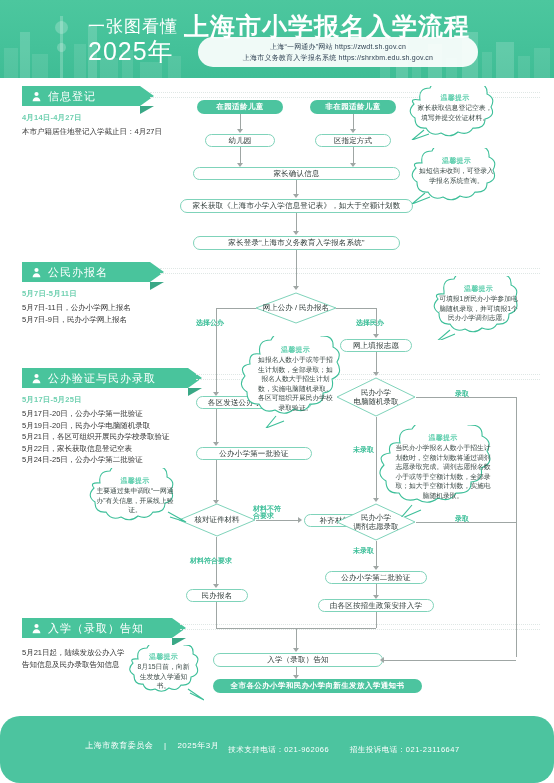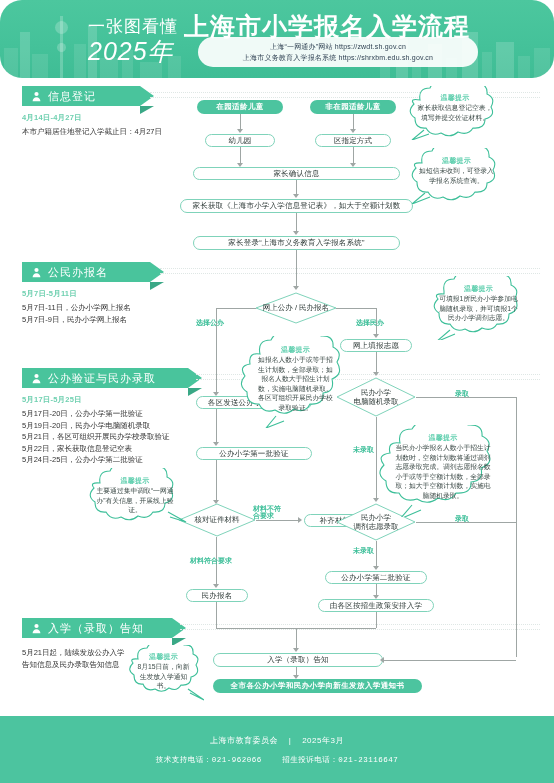--- a/index.html
+++ b/index.html
@@ -9,37 +9,36 @@
     font-family:"Liberation Sans","DejaVu Sans",sans-serif;
     overflow:hidden;
   }
   .page{position:relative;width:554px;height:783px;background:#fff;}
 
   
   .header{
     position:absolute;left:0;top:0;width:554px;height:78px;
     background:linear-gradient(180deg,#4cc79e 0%,#45c29a 55%,#3fbd95 100%);
     overflow:hidden;
-    border-radius:22px;
   }
   .sky{position:absolute;inset:0;}
   .bld{position:absolute;bottom:0;background:rgba(255,255,255,.16);}
   .bld.d{background:rgba(255,255,255,.10);}
   .twr{position:absolute;bottom:0;width:3px;background:rgba(255,255,255,.22);}
   .ball{position:absolute;border-radius:50%;background:rgba(255,255,255,.22);}
   .hdr-inner{position:absolute;left:0;top:0;width:554px;height:78px;}
   .h-line1{
     position:absolute;left:88px;top:10px;width:400px;
     color:#fff;white-space:nowrap;
   }
   .h-sub{font-size:17px;letter-spacing:1px;vertical-align:middle;}
   .h-main{font-size:25px;font-weight:bold;letter-spacing:1px;vertical-align:middle;margin-left:6px;}
   .h-year{
     position:absolute;left:88px;top:35px;
-    font-size:25px;color:#fff;letter-spacing:1px;font-style:italic;
+    font-size:25px;color:#fff;letter-spacing:1px;
   }
   .h-pill{
     position:absolute;left:198px;top:37px;
     width:280px;height:30px;border-radius:15px;
     background:rgba(255,255,255,.92);
     display:flex;flex-direction:column;align-items:center;justify-content:center;
   }
   .h-pill div{font-size:7px;color:#2c3e50;line-height:11px;white-space:nowrap;letter-spacing:.2px;}
 
   
@@ -129,26 +128,26 @@
   .cloud svg{position:absolute;left:0;top:0;}
   .cloud-body{position:absolute;left:0;top:0;width:100%;height:100%;
     display:flex;flex-direction:column;align-items:center;
     box-sizing:border-box;}
   .cloud-t{font-size:7px;font-weight:bold;color:#5fcfae;letter-spacing:.3px;}
   .cloud-x{font-size:6.8px;color:#3c4a47;line-height:9.6px;text-align:center;}
 
   
   .footer{
     position:absolute;left:0;bottom:0;width:554px;height:67px;
-    background:#4cc49f;display:flex;flex-direction:column;
-    align-items:center;justify-content:center;
+    background:#4cc49f;display:flex;flex-direction:row;
+    align-items:center;justify-content:center;border-radius:20px;
   }
   .f1{color:#fff;font-size:8px;letter-spacing:.5px;margin-bottom:9px;}
   .f2{color:#fff;font-size:7.5px;letter-spacing:.5px;}
-  .f2 span{margin:0 9px;font-family:Liberation Mono, monospace;}
+  .f2 span{margin:0 9px;}
 </style>
 </head>
 <body>
 
 <div class="page">
 
   <div class="header">
     <div class="sky">
       <div class="bld d" style="left:4px;width:14px;height:30px;"></div>
       <div class="bld" style="left:20px;width:10px;height:46px;"></div>

